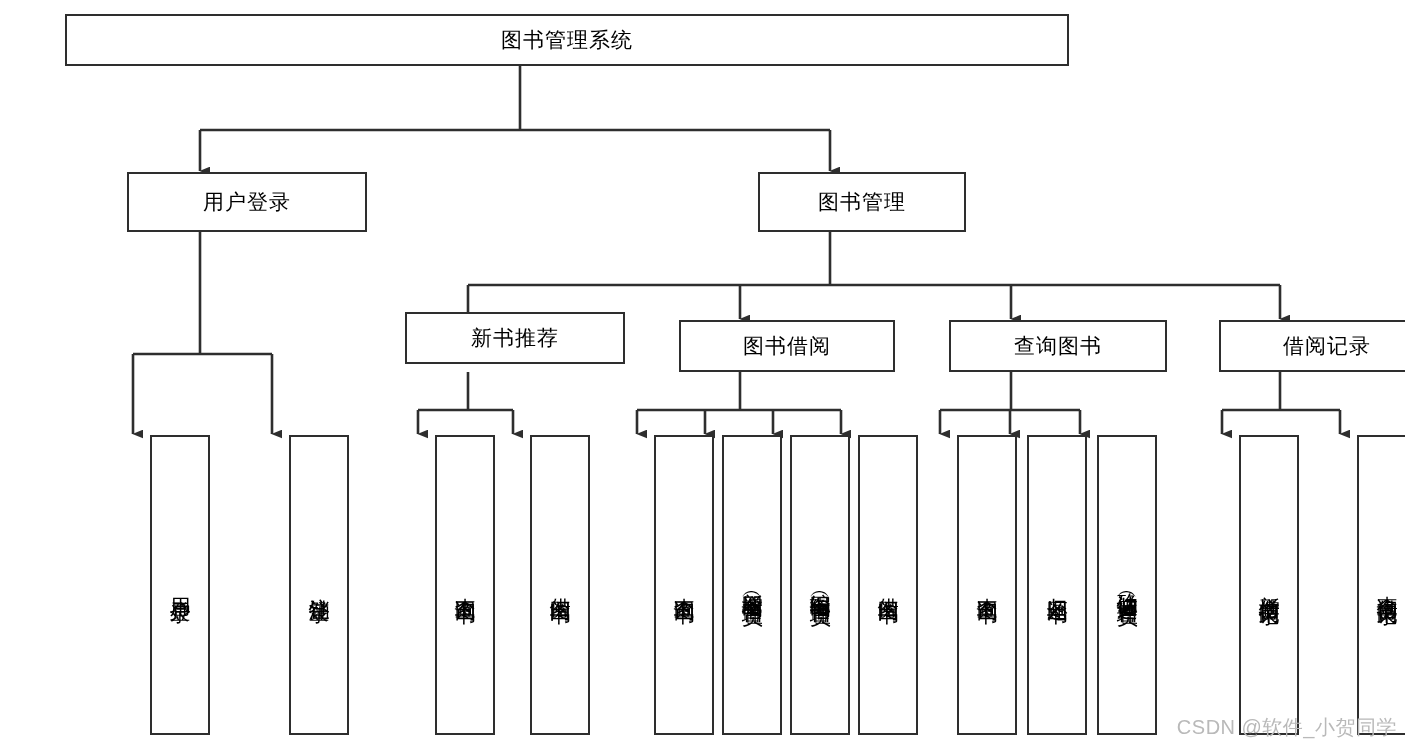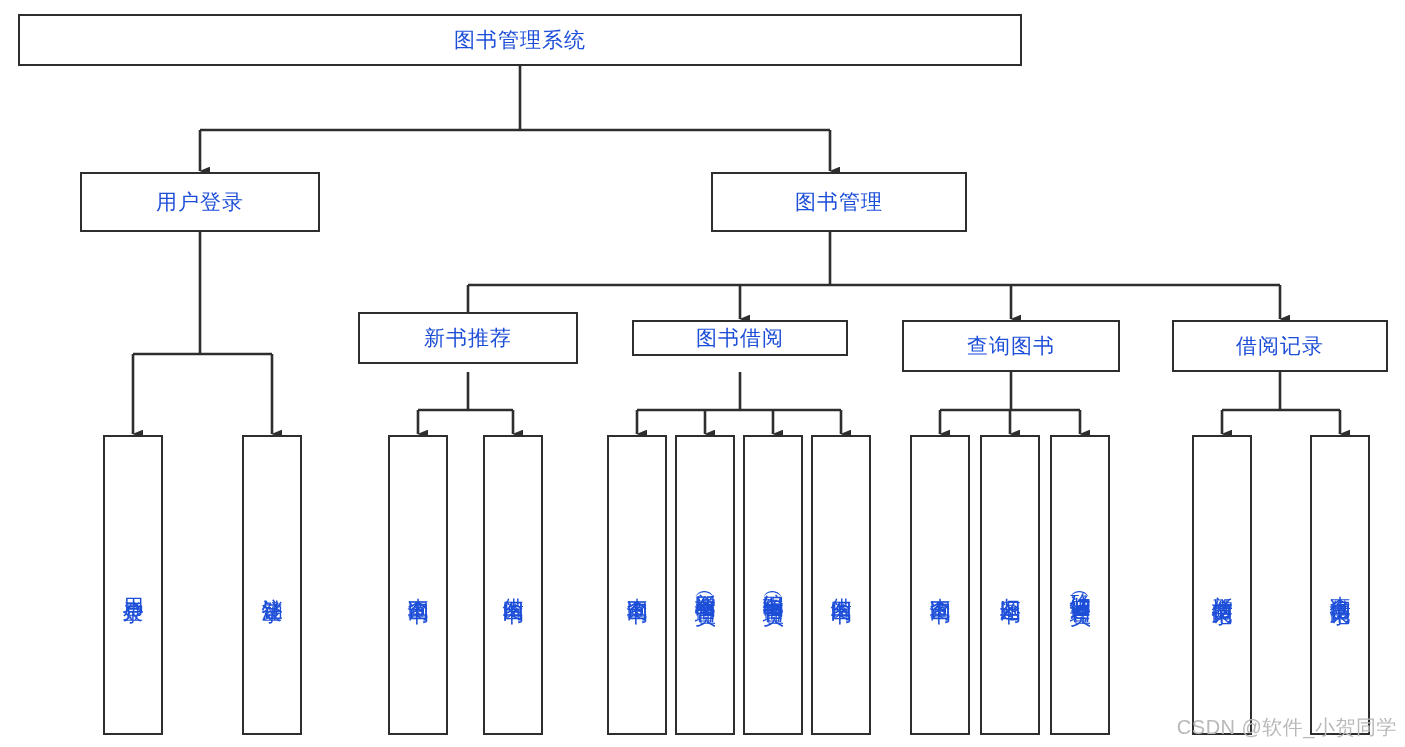--- a/index.html
+++ b/index.html
@@ -27,21 +27,22 @@
     pointer-events: none;
   }
   .node {
     position: absolute;
     box-sizing: border-box;
     border: 2px solid #2e2e2e;
     background: #ffffff;
     display: flex;
     align-items: center;
     justify-content: center;
-    color: #1d4ed8;
+    color: #000000;
+    margin-left: 47px;
   }
   .node.horiz {
     font-size: 21px;
     letter-spacing: 1px;
     line-height: 1.2;
     text-align: center;
   }
   .node.vert {
     writing-mode: vertical-rl;
     text-orientation: upright;
@@ -119,28 +120,28 @@
       </g>
   </svg>
 
   <div class="node horiz" style="left: 18px; top: 14px; width: 1004px; height: 52px;">
     <span class="lbl">图书管理系统</span>
   </div>
 
   <div class="node horiz" style="left: 80px; top: 172px; width: 240px; height: 60px;">
     <span class="lbl">用户登录</span>
   </div>
-  <div class="node horiz" style="left: 711px; top: 172px; width: 256px; height: 60px;">
+  <div class="node horiz" style="left: 711px; top: 172px; width: 208px; height: 60px;">
     <span class="lbl">图书管理</span>
   </div>
 
   <div class="node horiz" style="left: 358px; top: 312px; width: 220px; height: 52px;">
     <span class="lbl">新书推荐</span>
   </div>
-  <div class="node horiz" style="left: 632px; top: 320px; width: 216px; height: 36px;">
+  <div class="node horiz" style="left: 632px; top: 320px; width: 216px; height: 52px;">
     <span class="lbl">图书借阅</span>
   </div>
   <div class="node horiz" style="left: 902px; top: 320px; width: 218px; height: 52px;">
     <span class="lbl">查询图书</span>
   </div>
   <div class="node horiz" style="left: 1172px; top: 320px; width: 216px; height: 52px;">
     <span class="lbl">借阅记录</span>
   </div>
 
   <div class="node vert" style="left: 103px; top: 435px; width: 60px; height: 300px;">

